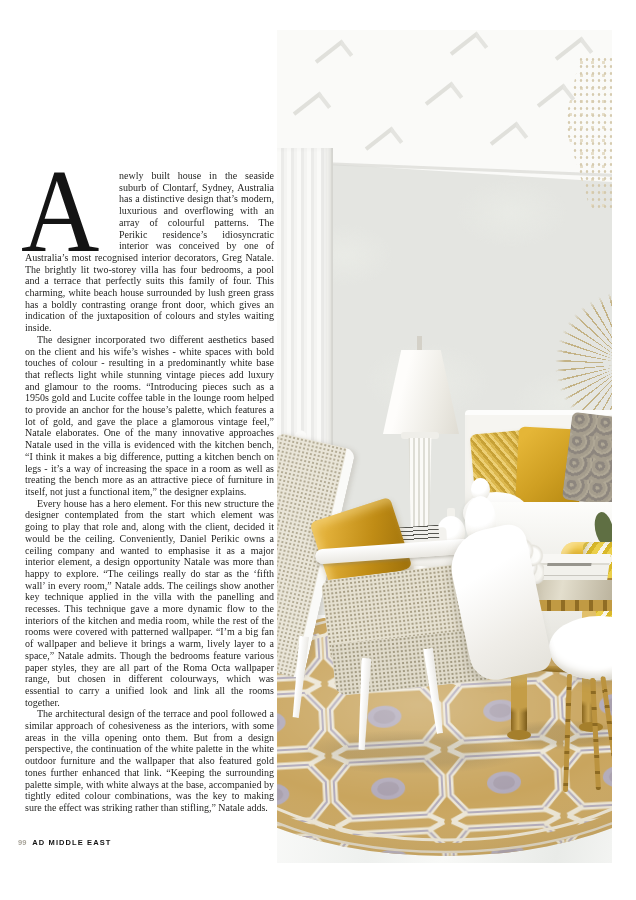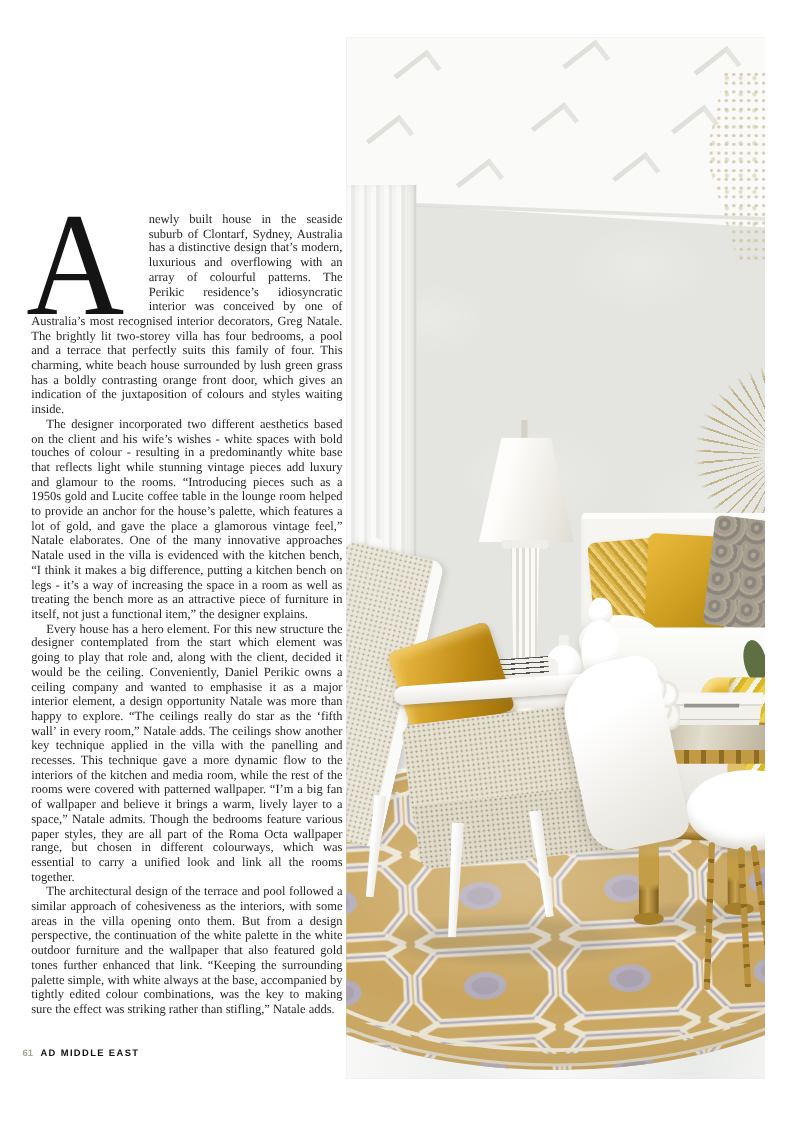--- a/index.html
+++ b/index.html
@@ -291,21 +291,21 @@
   </p>
   <p class="indent">
     <span>Every house has a hero element. For this new structure the designer contemplated from the start which element was going to play that role and, along with the client, decided it would be the ceiling. Conveniently, Daniel Perikic owns a ceiling company and wanted to emphasise it as a major interior element, a design opportunity Natale was more than happy to explore. “The ceilings really do star as the ‘fifth wall’ in every room,” Natale adds. The ceilings show another key technique applied in the villa with the panelling and recesses. This technique gave a more dynamic flow to the interiors of the kitchen and media room, while the rest of the rooms were covered with patterned wallpaper. “I’m a big fan of wallpaper and believe it brings a warm, lively layer to a space,” Natale admits. Though the bedrooms feature various paper styles, they are all part of the Roma Octa wallpaper range, but chosen in different colourways, which was essential to carry a unified look and link all the rooms together.</span>
   </p>
   <p class="indent">
     <span>The architectural design of the terrace and pool followed a similar approach of cohesiveness as the interiors, with some areas in the villa opening onto them. But from a design perspective, the continuation of the white palette in the white outdoor furniture and the wallpaper that also featured gold tones further enhanced that link. “Keeping the surrounding palette simple, with white always at the base, accompanied by tightly edited colour combinations, was the key to making sure the effect was striking rather than stifling,” Natale adds.</span>
   </p>
 </div>
 
 <div class="footer">
-  <span class="pagenum">61</span>
+  <span class="pagenum">99</span>
   <span class="mag">AD MIDDLE EAST</span>
 </div>
 
 <div class="photo">
 
   <div class="wall-pattern"></div>
 
   <div class="ceiling"></div>
   <span class="coffer" style="left:40px;top:18px"></span>
   <span class="coffer" style="left:175px;top:10px"></span>

